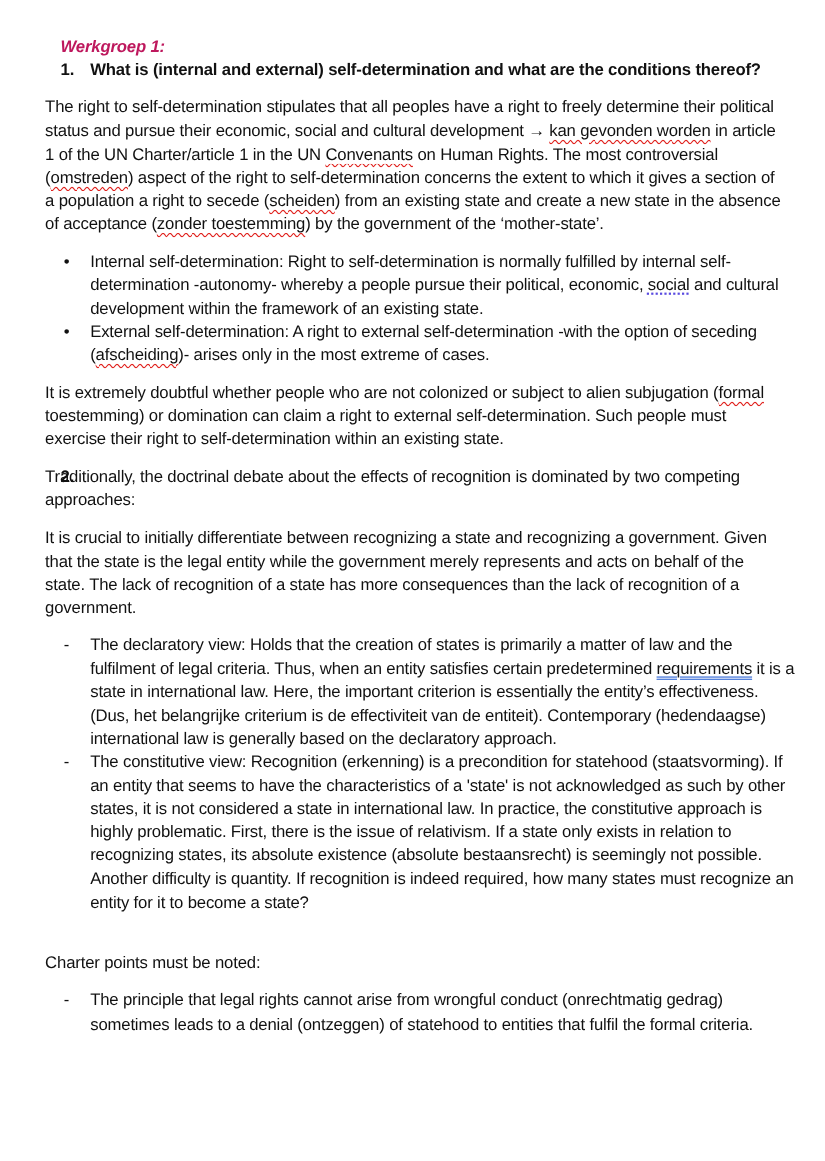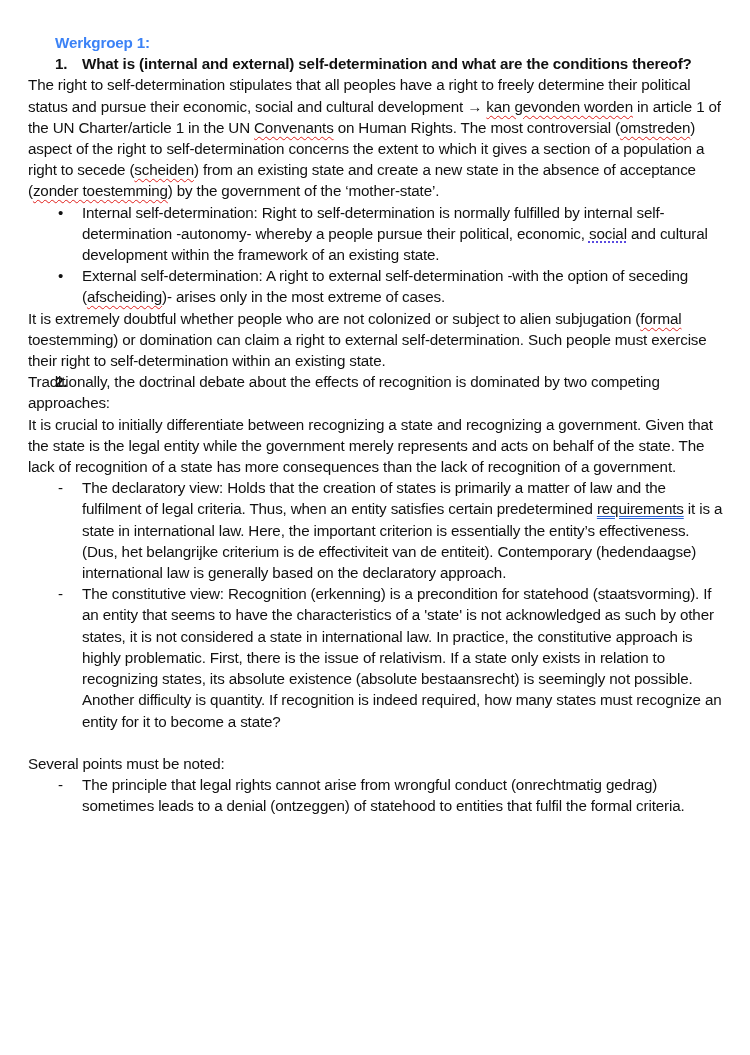--- a/index.html
+++ b/index.html
@@ -3,24 +3,24 @@
 <meta charset="utf-8">
 <style>
   html, body { margin: 0; padding: 0; background: #ffffff; }
   body { width: 750px; height: 1055px; overflow: hidden; position: relative; }
   .page {
     position: absolute; left: 28px; top: 32px; width: 700px;
     font-family: "Liberation Sans", "DejaVu Sans", sans-serif;
     font-size: 15.2px; line-height: 21.2px; color: #111111;
     letter-spacing: -0.15px;
   }
-  .title { color: #3b82f6; font-weight: bold; margin-left: 27px; }
+  .title { color: #be185d; font-weight: bold; margin-left: 27px; font-style: italic; }
   .qitem { position: relative; padding-left: 54px; font-weight: bold; }
   .qnum { position: absolute; left: 27px; top: 0; }
-  p { margin: 0; }
+  p { margin: 13px; }
   .list { margin: 0; padding: 0; list-style: none; }
   .li { position: relative; padding-left: 54px; }
   .bullet { position: absolute; left: 30px; top: 0; }
   .dash { position: absolute; left: 30px; top: 0; }
   .sq { text-decoration: underline wavy #e0201c; text-decoration-thickness: 1px; text-underline-offset: 3px; }
   .gram { text-decoration: underline dotted #5a4be0; text-decoration-thickness: 2px; text-underline-offset: 3px; }
   .blue { text-decoration: underline double #2b63d4; text-decoration-thickness: 1px; text-underline-offset: 2px; }
   .blank { height: 21.2px; }
 </style>
 </head>
@@ -64,21 +64,21 @@
       <span>The declaratory view: Holds that the creation of states is primarily a matter of law and the fulfilment of legal criteria. Thus, when an entity satisfies certain predetermined </span><span class="blue">requirements</span><span> it is a state in international law. Here, the important criterion is essentially the entity’s effectiveness. (Dus, het belangrijke criterium is de effectiviteit van de entiteit). Contemporary (hedendaagse) international law is generally based on the declaratory approach.</span>
     </div>
     <div class="li">
       <span class="dash">-</span>
       <span>The constitutive view: Recognition (erkenning) is a precondition for statehood (staatsvorming). If an entity that seems to have the characteristics of a 'state' is not acknowledged as such by other states, it is not considered a state in international law. In practice, the constitutive approach is highly problematic. First, there is the issue of relativism. If a state only exists in relation to recognizing states, its absolute existence (absolute bestaansrecht) is seemingly not possible. Another difficulty is quantity. If recognition is indeed required, how many states must recognize an entity for it to become a state?</span>
     </div>
   </div>
 
   <div class="blank"></div>
 
-  <p>Several points must be noted:</p>
+  <p>Charter points must be noted:</p>
 
   <div class="list">
     <div class="li">
       <span class="dash">-</span>
       <span>The principle that legal rights cannot arise from wrongful conduct (onrechtmatig gedrag) sometimes leads to a denial (ontzeggen) of statehood to entities that fulfil the formal criteria.</span>
     </div>
   </div>
 
 </div>
 

